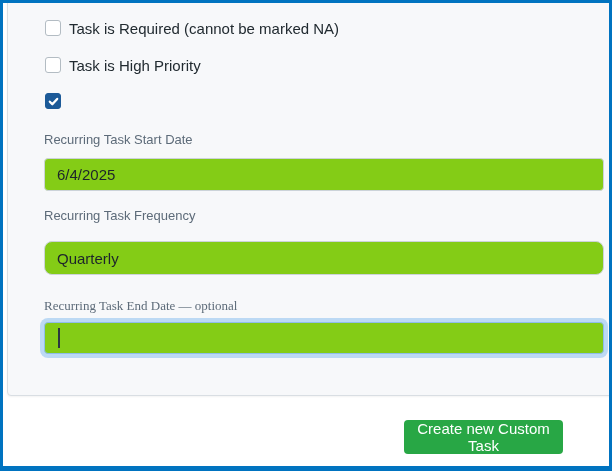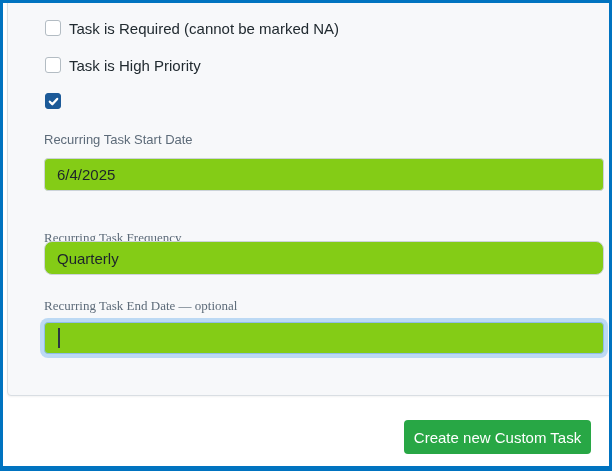--- a/index.html
+++ b/index.html
@@ -70,21 +70,21 @@
   }
   
   .field-label {
     position: absolute;
     left: 36px;
     font-size: 13px;
     color: #5d6b79;
     white-space: nowrap;
   }
   .fl0 { top: 134px; }
-  .fl1 { top: 232px; font-family: Liberation Serif, serif; }
+  .fl1 { top: 210px; }
   .fl2 { top: 300px; font-family: Liberation Serif, serif; }
   .text-input {
     position: absolute;
     left: 36px;
     right: 18px;
     box-sizing: border-box;
     background: #84cc16;
     border: 1px solid #ccd3d9;
     font-family: "Liberation Sans", sans-serif;
     font-size: 15px;
@@ -107,21 +107,21 @@
     width: 2px;
     height: 20px;
     background: #2b3640;
   }
   .caret.visible { display: block; }
   
   .create-btn {
     position: absolute;
     left: 401px;
     top: 417px;
-    width: 187px;
+    width: 159px;
     height: 34px;
     background: #28a745;
     border: none;
     border-radius: 4px;
     color: #ffffff;
     font-family: "Liberation Sans", sans-serif;
     font-size: 15px;
     display: flex;
     align-items: center;
     justify-content: center;

